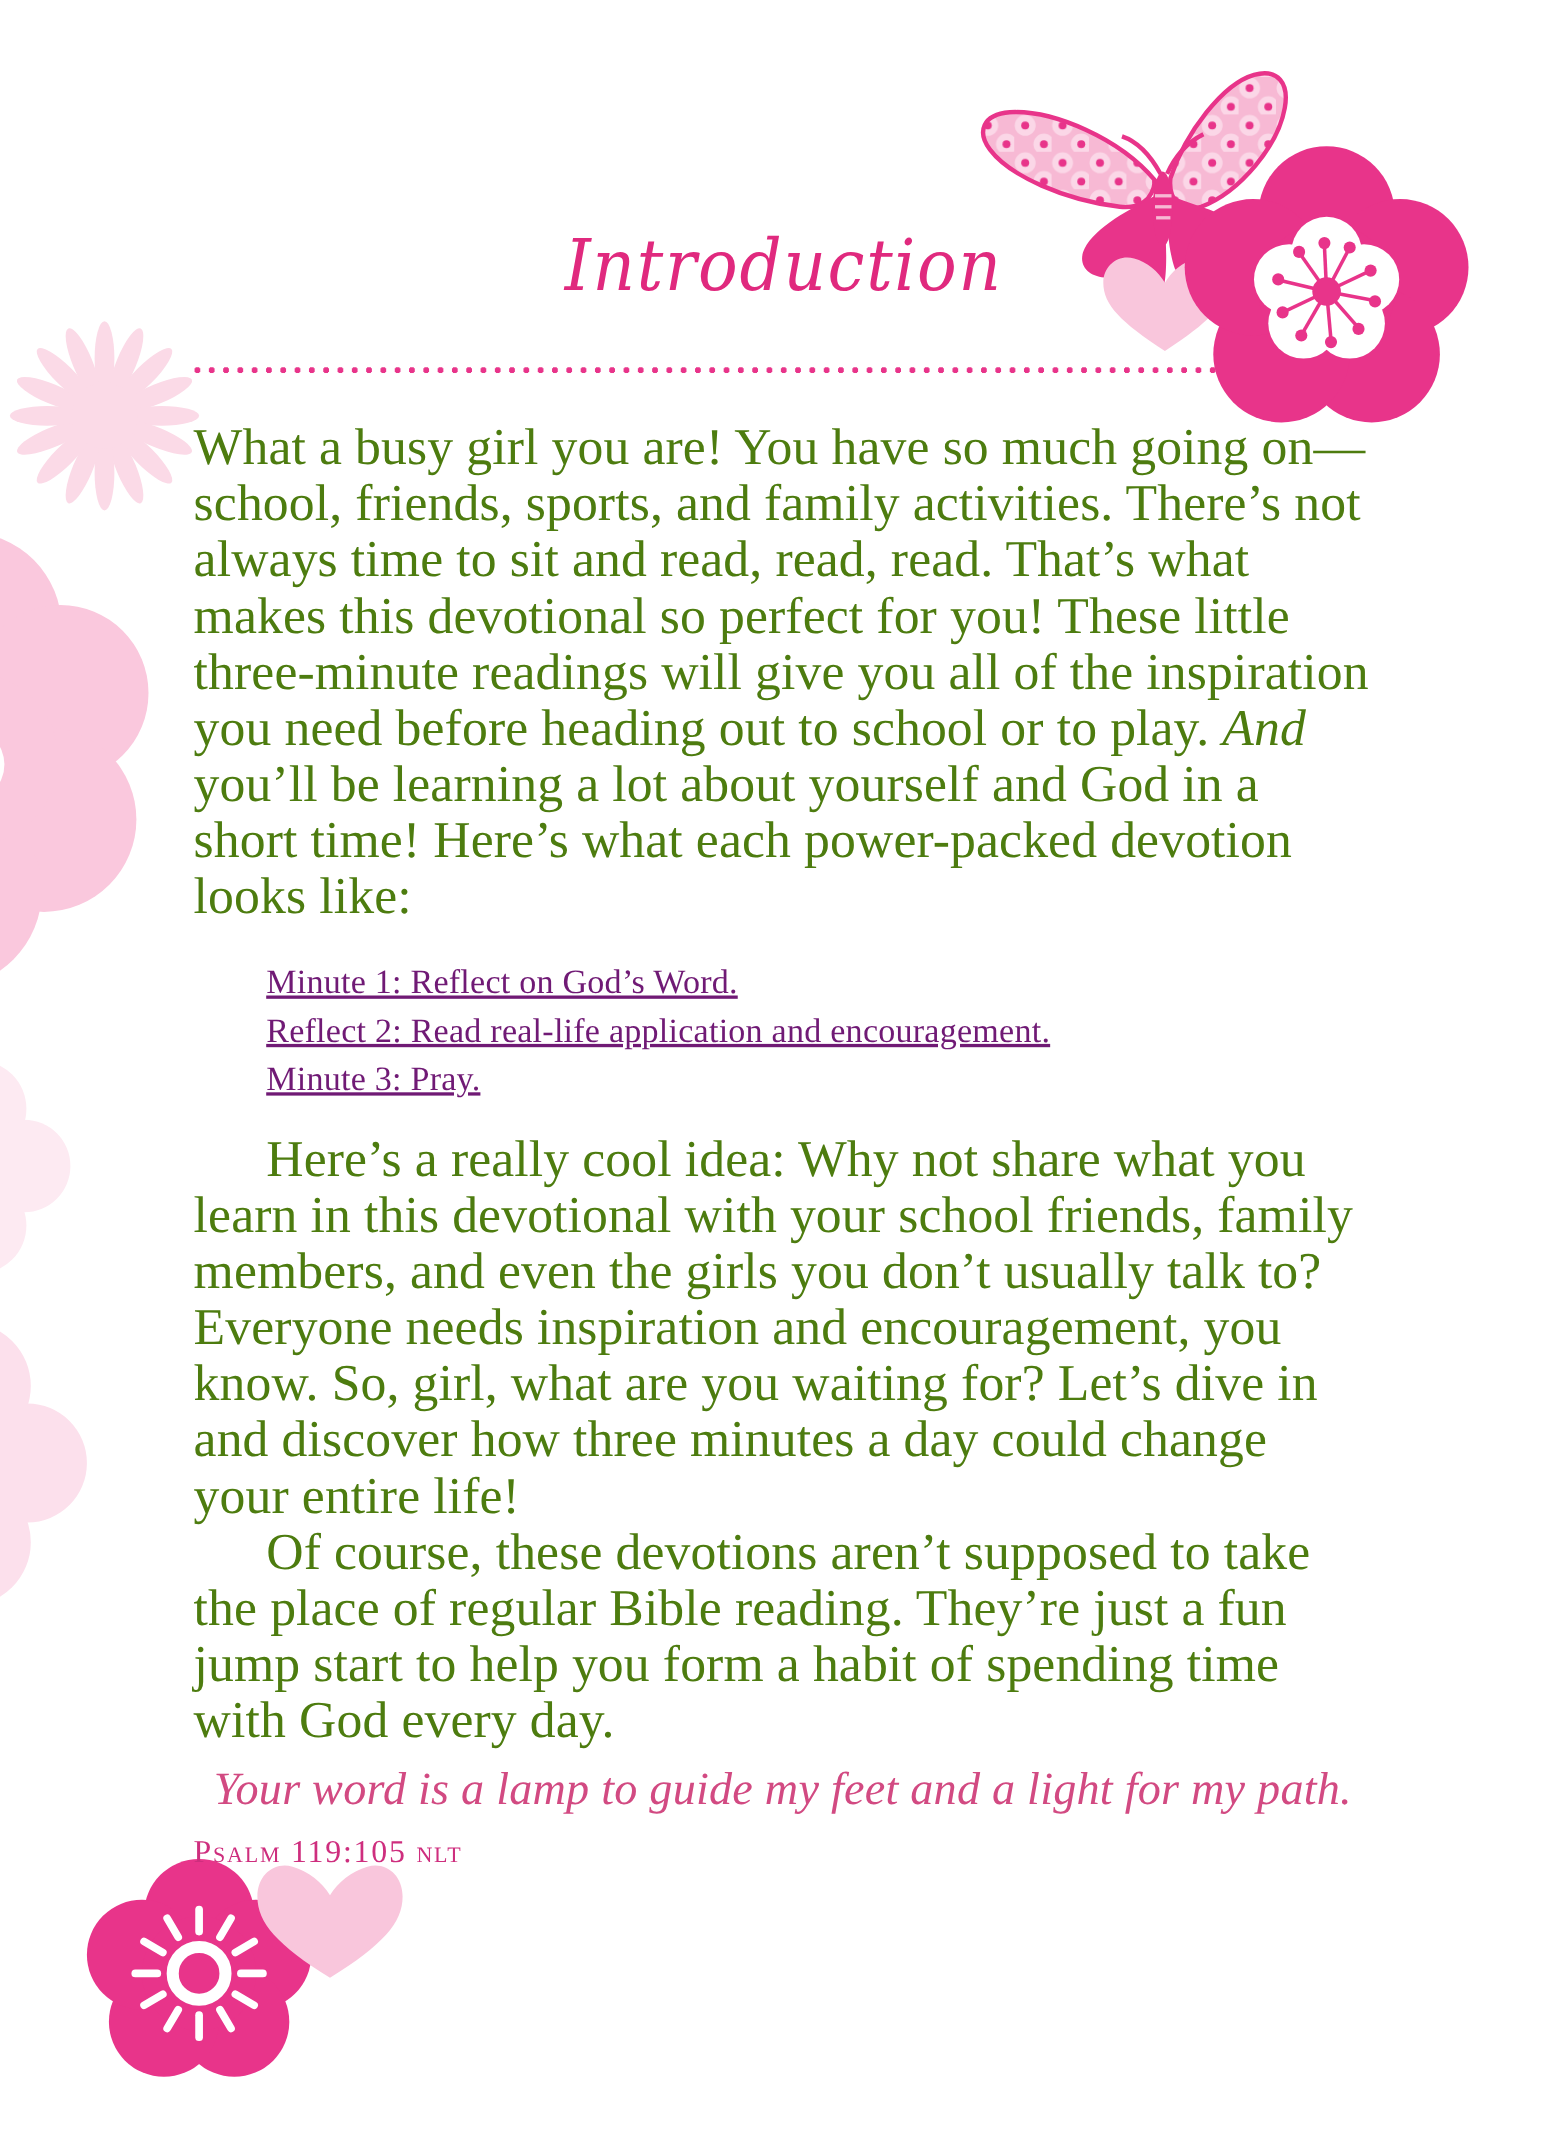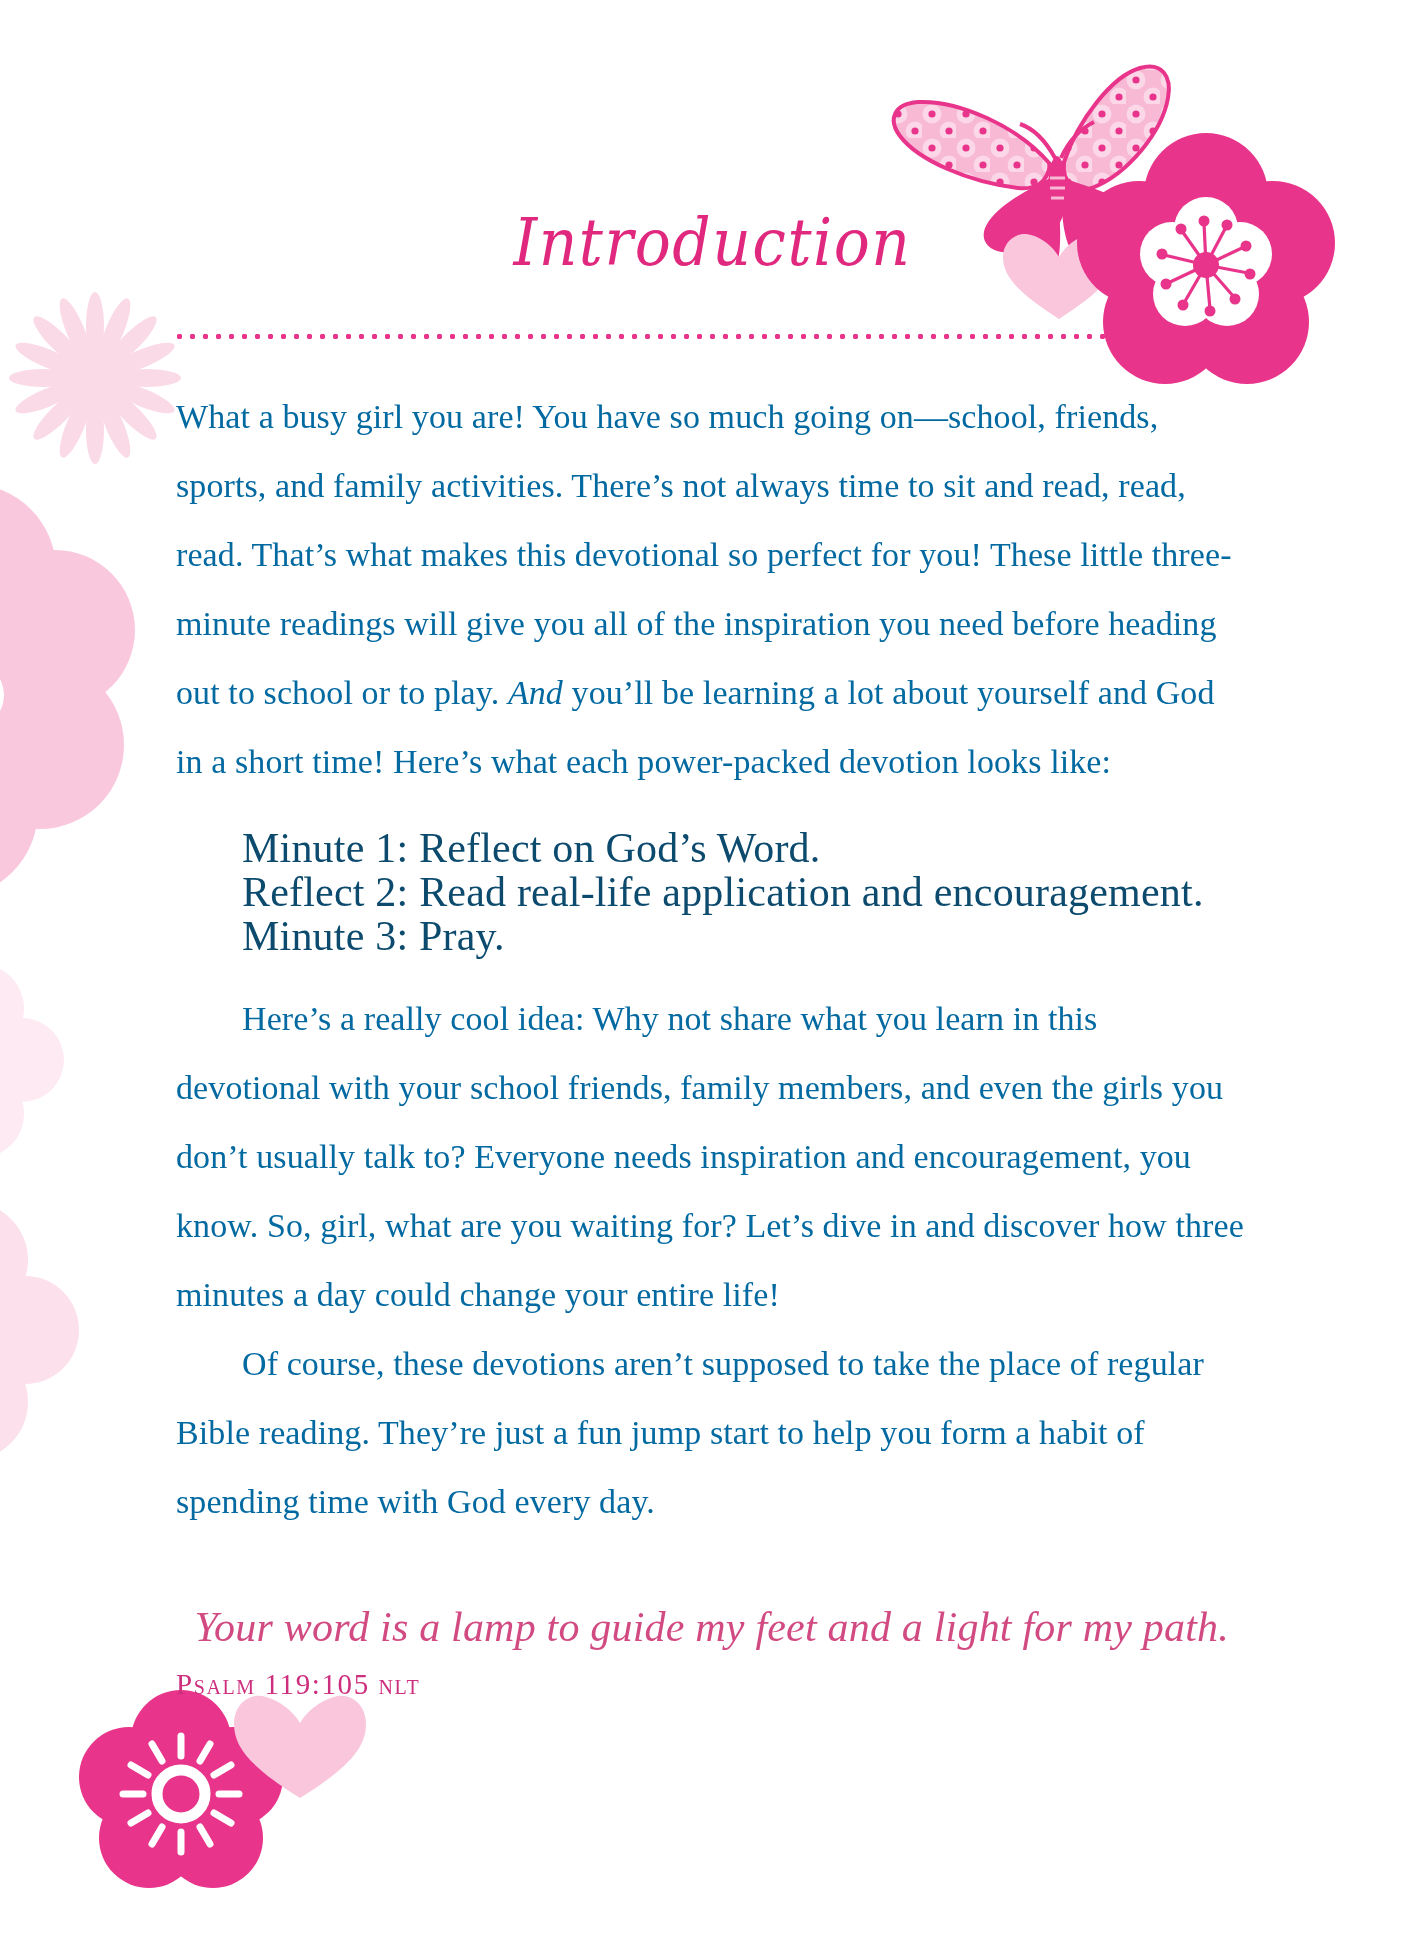--- a/index.html
+++ b/index.html
@@ -54,40 +54,41 @@
   }
 
   
   .body-col {
     position: absolute;
     top: 382px;
     left: 176px;
     width: 1070px;
   }
   .para {
-    color: #0369a1;
-    font-size: 34px;
-    line-height: 69px;
+    color: #4d7c0f;
+    font-size: 47px;
+    line-height: 51px;
     margin: 0;
     letter-spacing: 0.1px;
   }
   .para.indent { text-indent: 66px; }
   .para em { font-style: italic; }
 
   .minute-list {
     margin: 30px 0 26px 0;
     padding: 0;
     list-style: none;
   }
   .minute-list li {
-    color: #0c4a6e;
-    font-size: 42px;
+    color: #701a75;
+    font-size: 31px;
     line-height: 44px;
     padding-left: 66px;
     letter-spacing: 0.2px;
+    text-decoration: underline;
   }
 
   
   .scripture {
     position: absolute;
     top: 1607px;
     left: 159px;
     width: 1070px;
     text-align: right;
     color: #D24A82;

